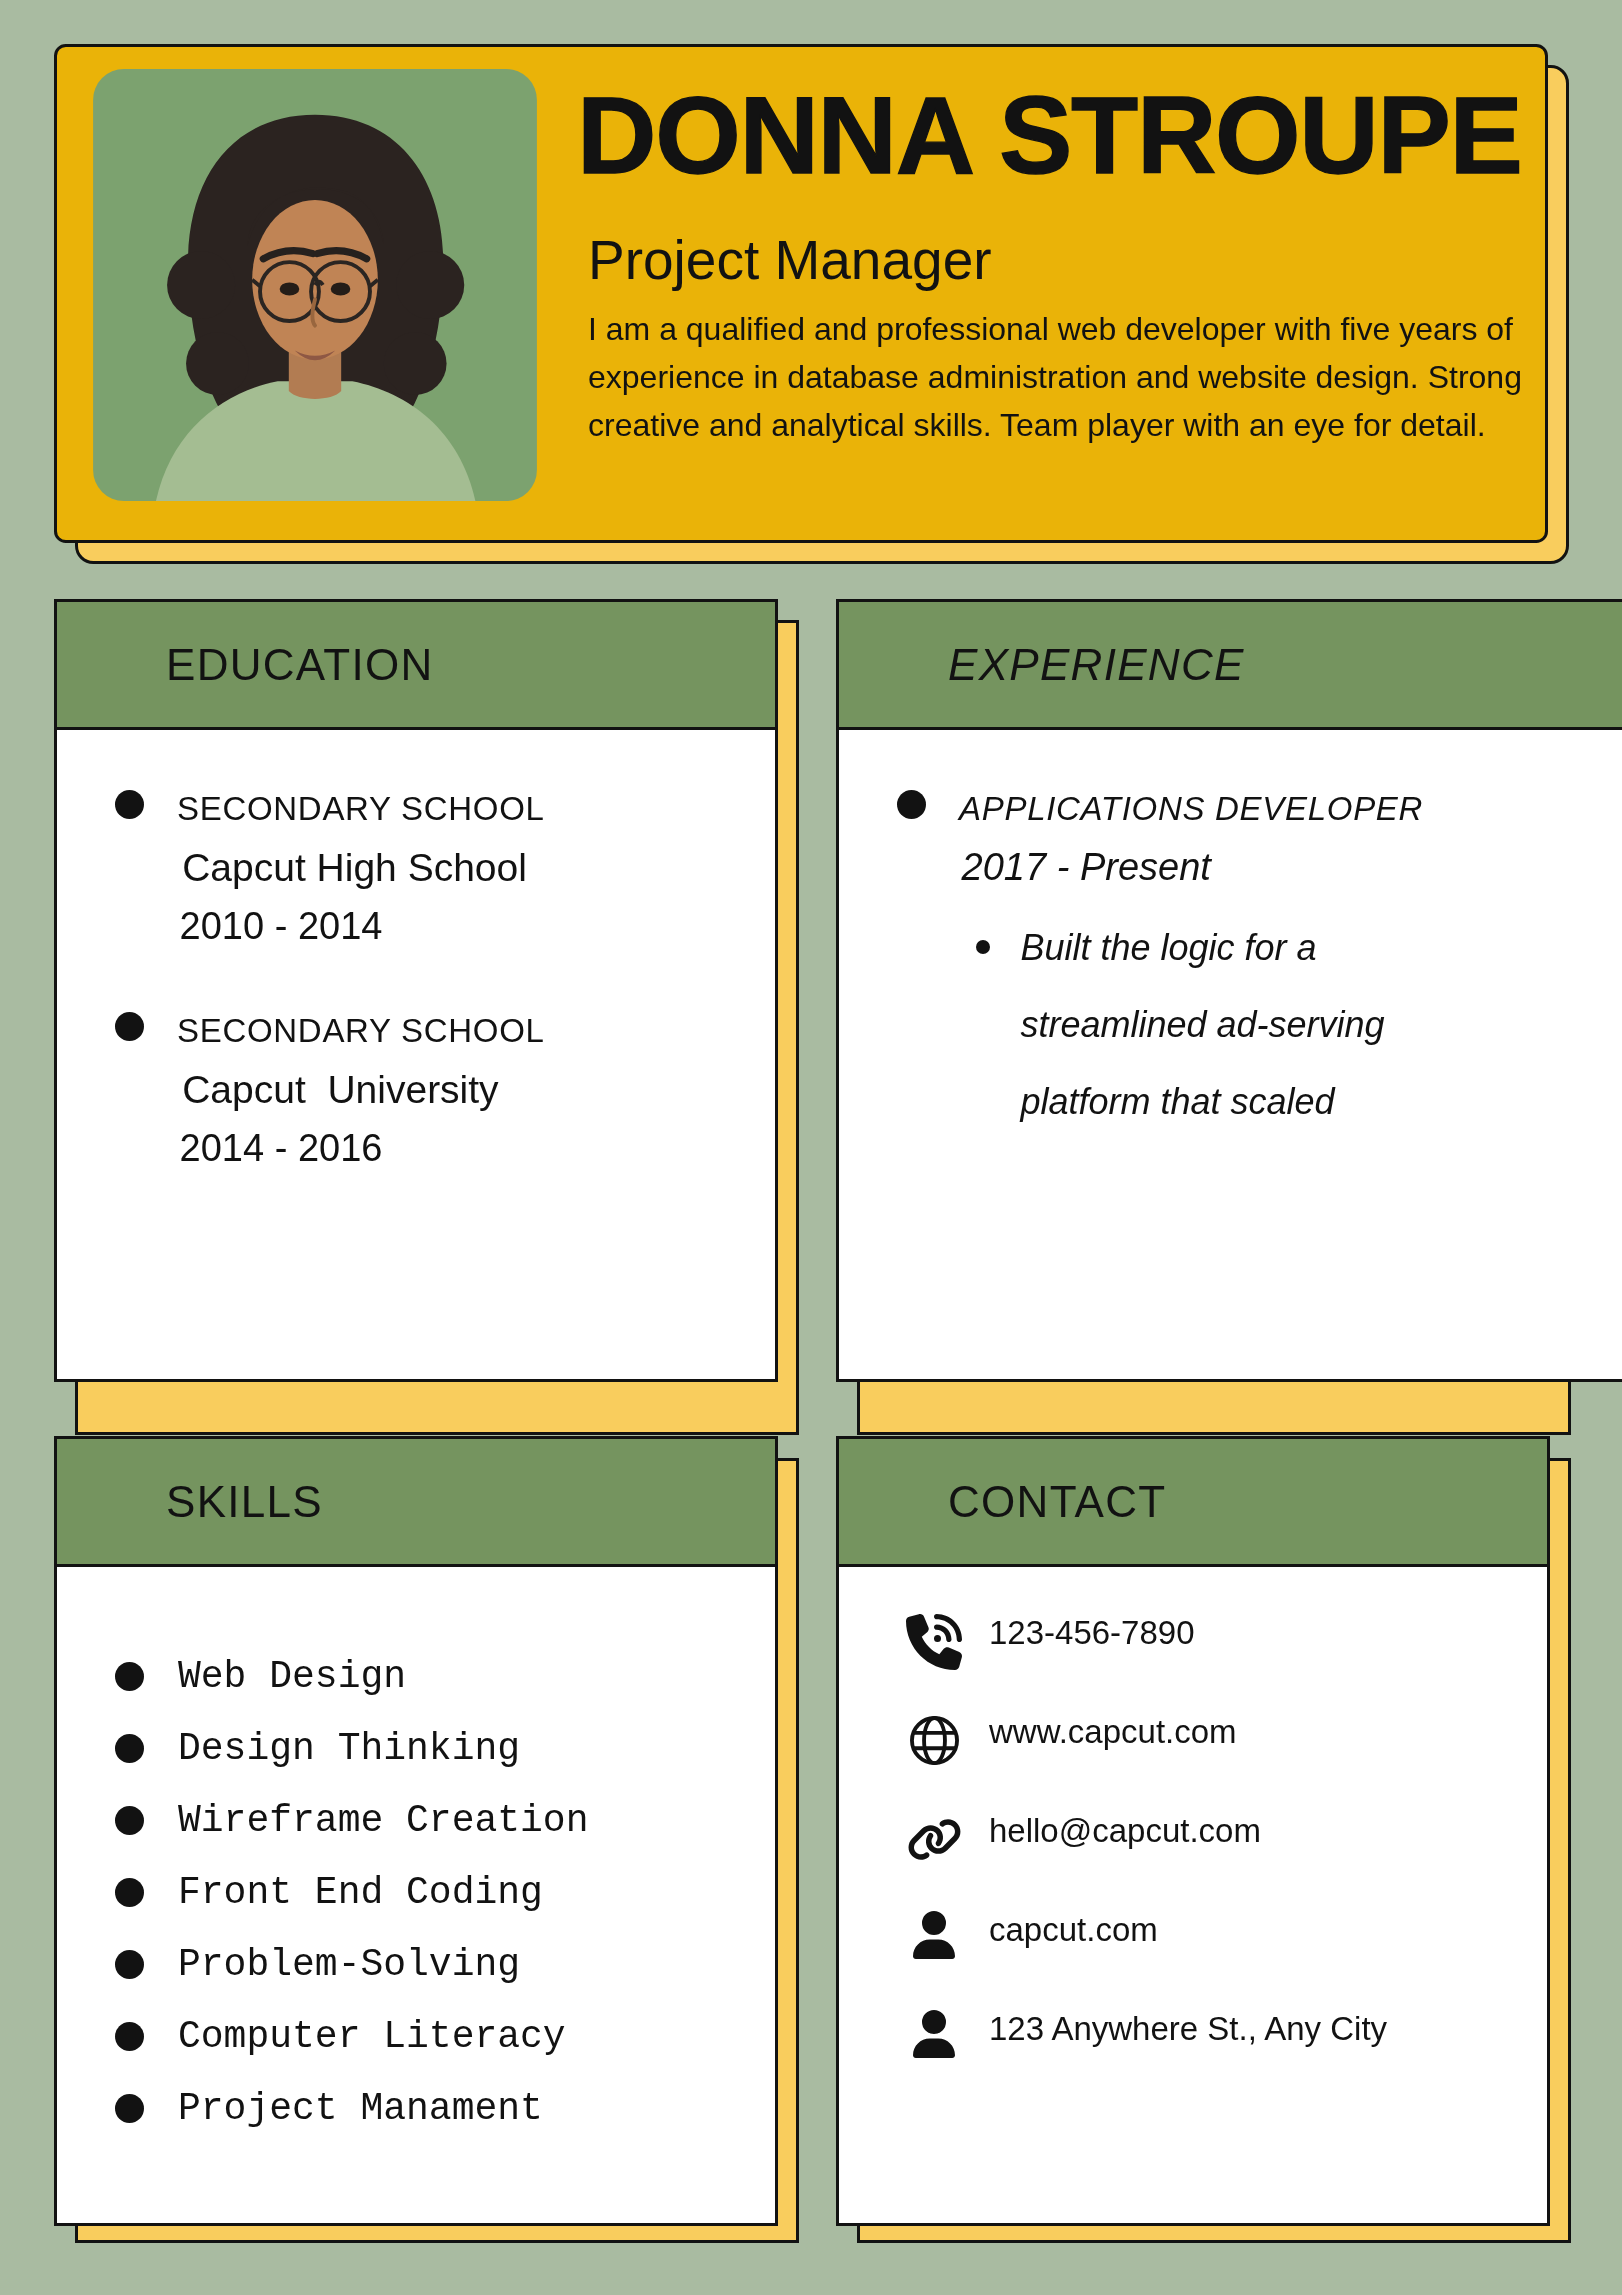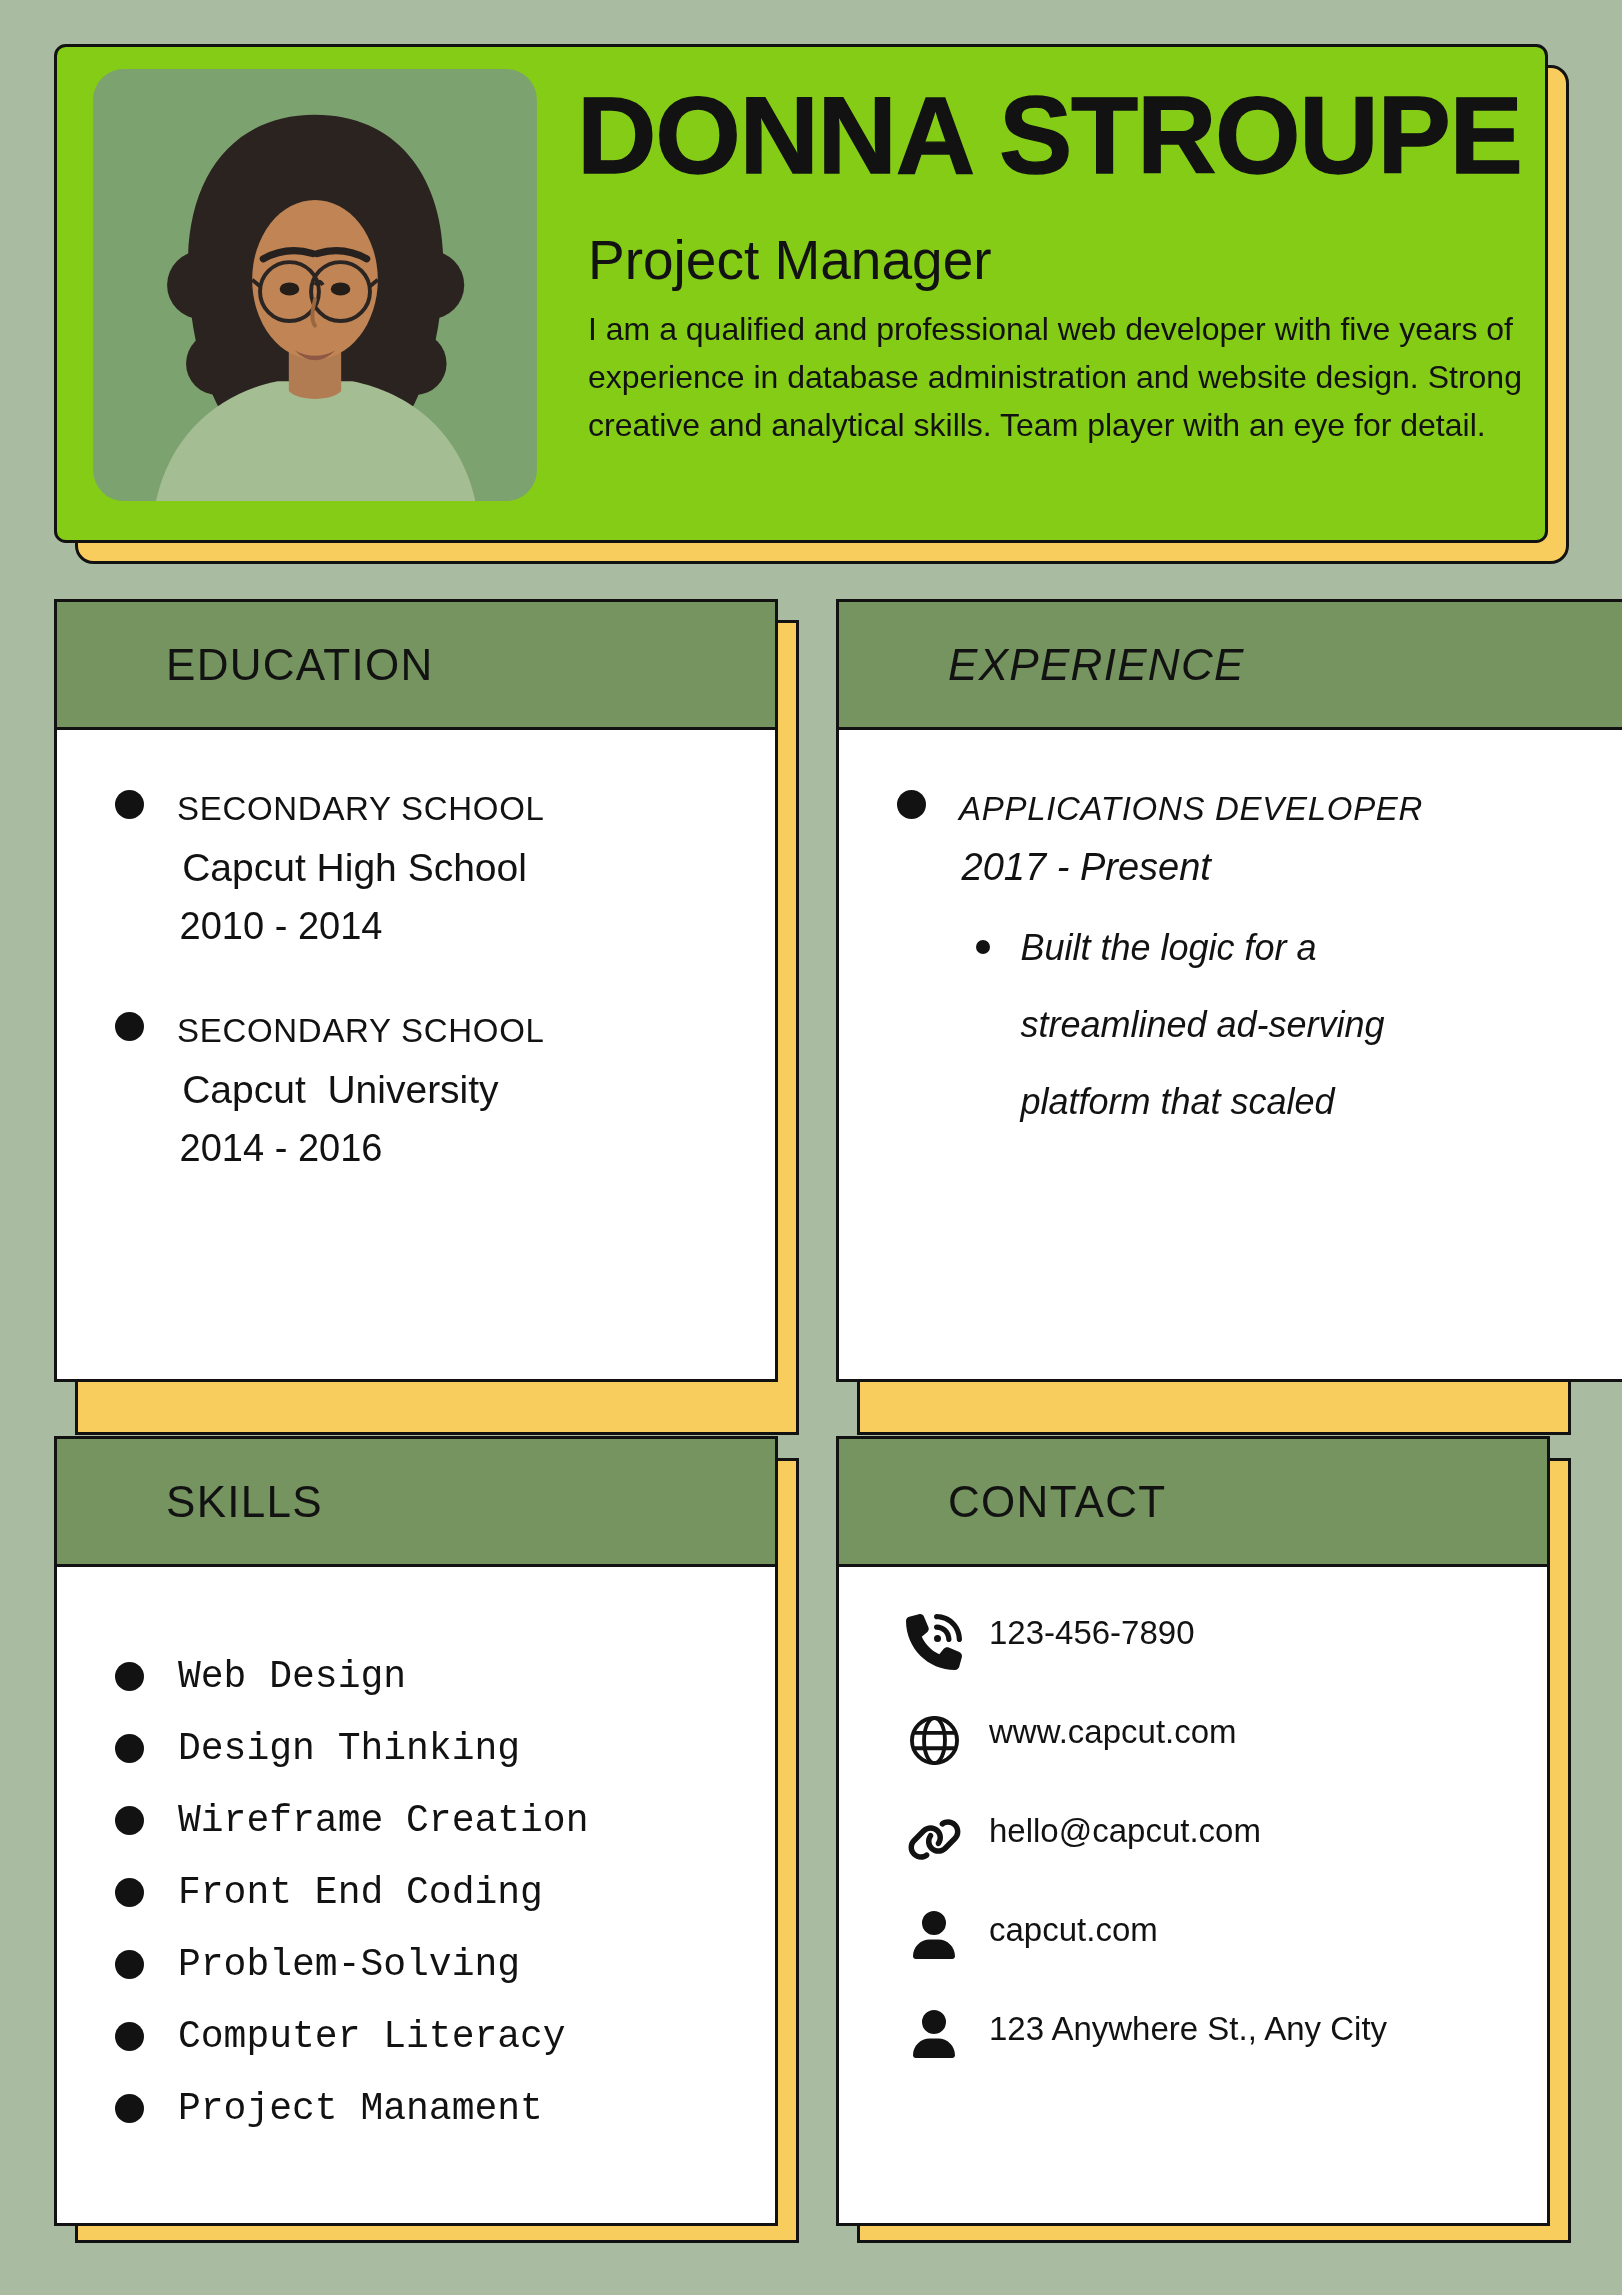--- a/index.html
+++ b/index.html
@@ -4,21 +4,21 @@
 <title>Resume</title>
 <style>
   * { margin:0; padding:0; box-sizing:border-box; }
   html,body { background:#A9BBA1; }
   .page {
     position:relative; width:1623px; height:2295px;
     background:#A9BBA1; overflow:hidden;
     font-family:"Liberation Sans", sans-serif; color:#121212;
   }
   .shadow { position:absolute; background:#F9CD5D; border:3.3px solid #121212; }
-  .card   { position:absolute; background:#84cc16; border:3.3px solid #121212; }
+  .card   { position:absolute; background:#eab308; border:3.3px solid #121212; }
 
   
   .header-shadow { left:75px; top:65px; width:1494px; height:499px; border-radius:18.3px; }
   .header-card   { left:54px;  top:44px;  width:1494px; height:499px; border-radius:11.8px; }
   .photo { position:absolute; left:36px; top:21.6px; width:444px; height:432px;
            border-radius:31px; overflow:hidden; }
   .photo svg { display:block; width:100%; height:100%; }
   .name {
     position:absolute; left:520px; top:24px; width:955px;
     font-size:110px; font-weight:700; letter-spacing:-1.3px; white-space:nowrap;

